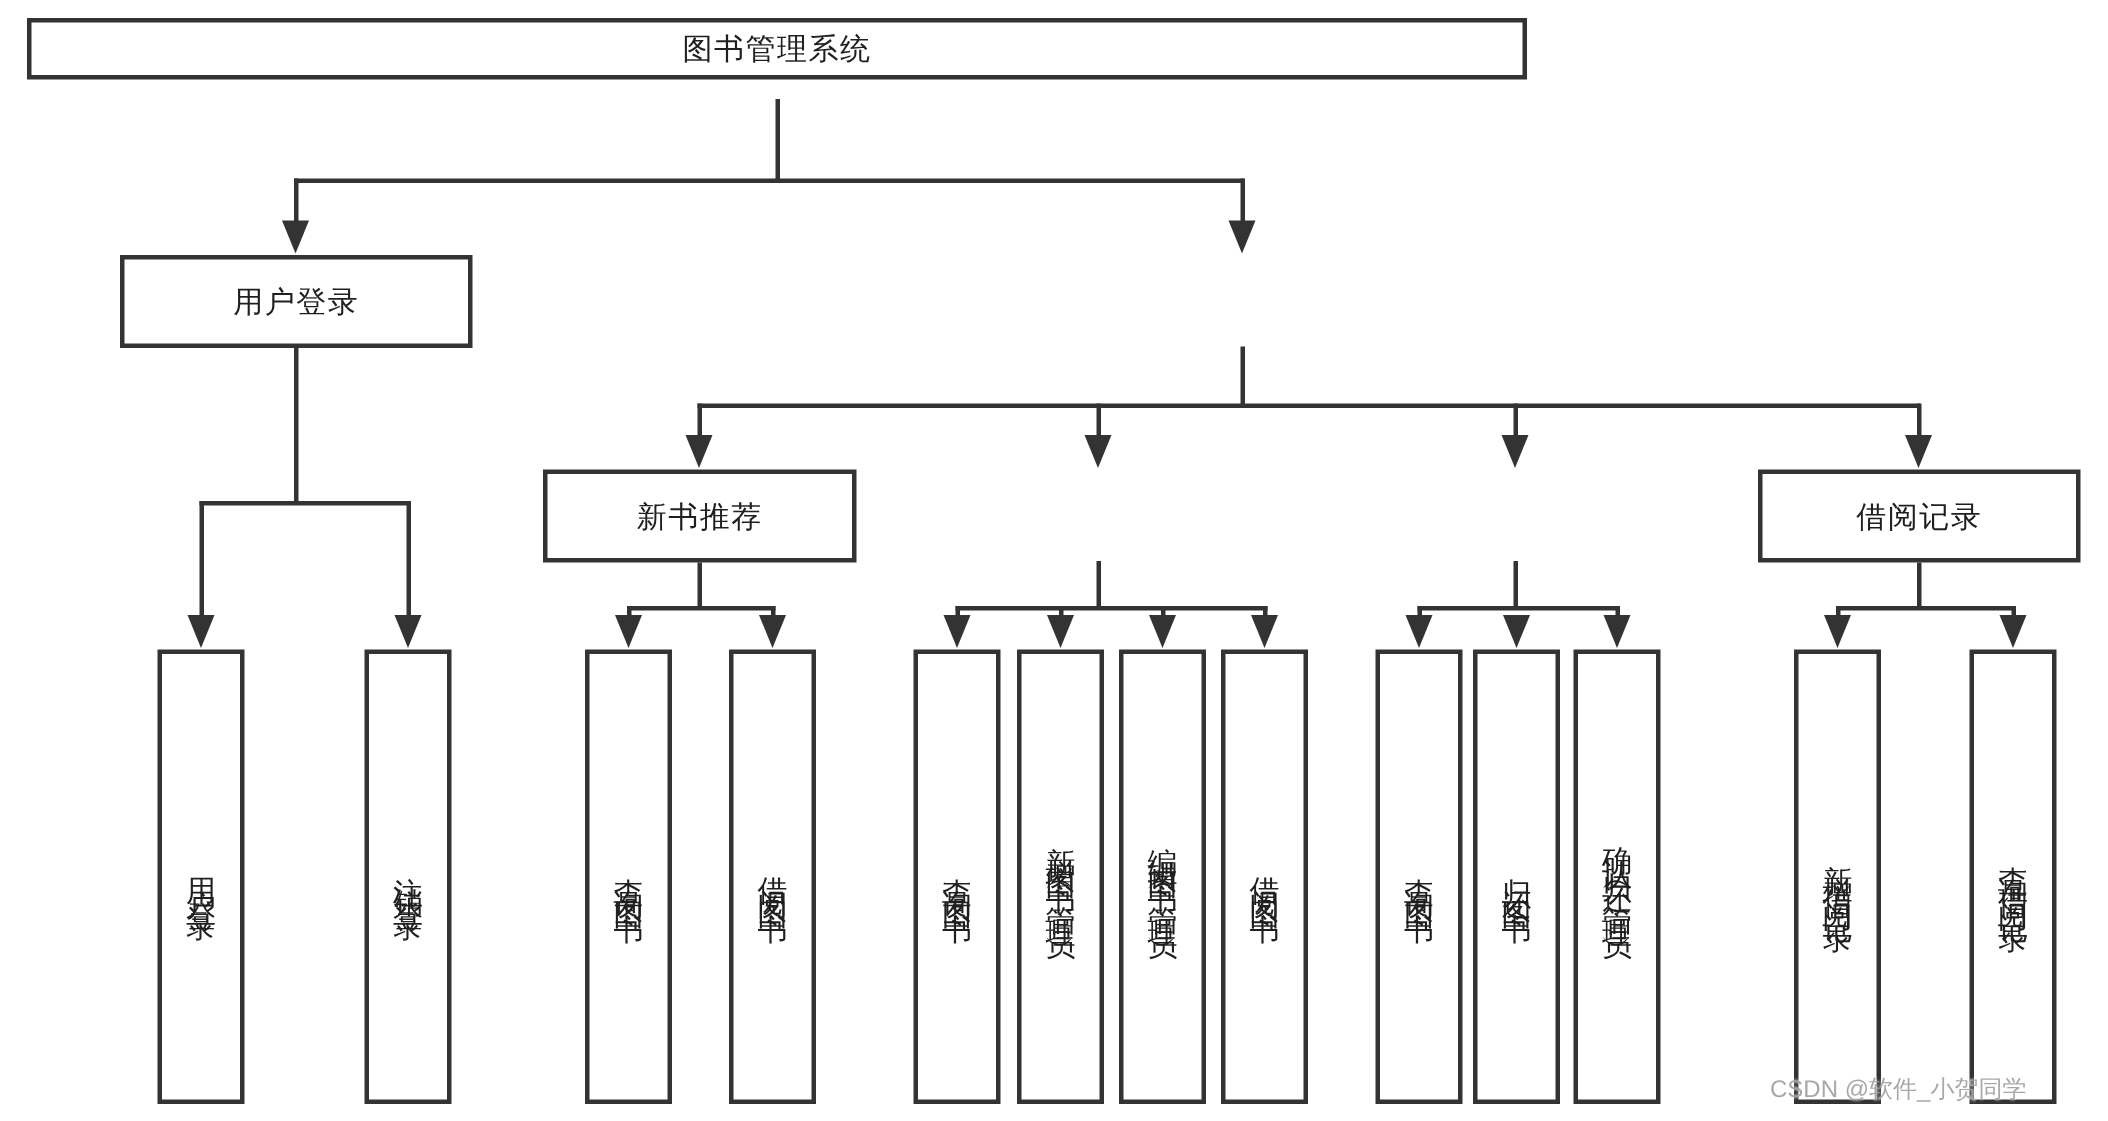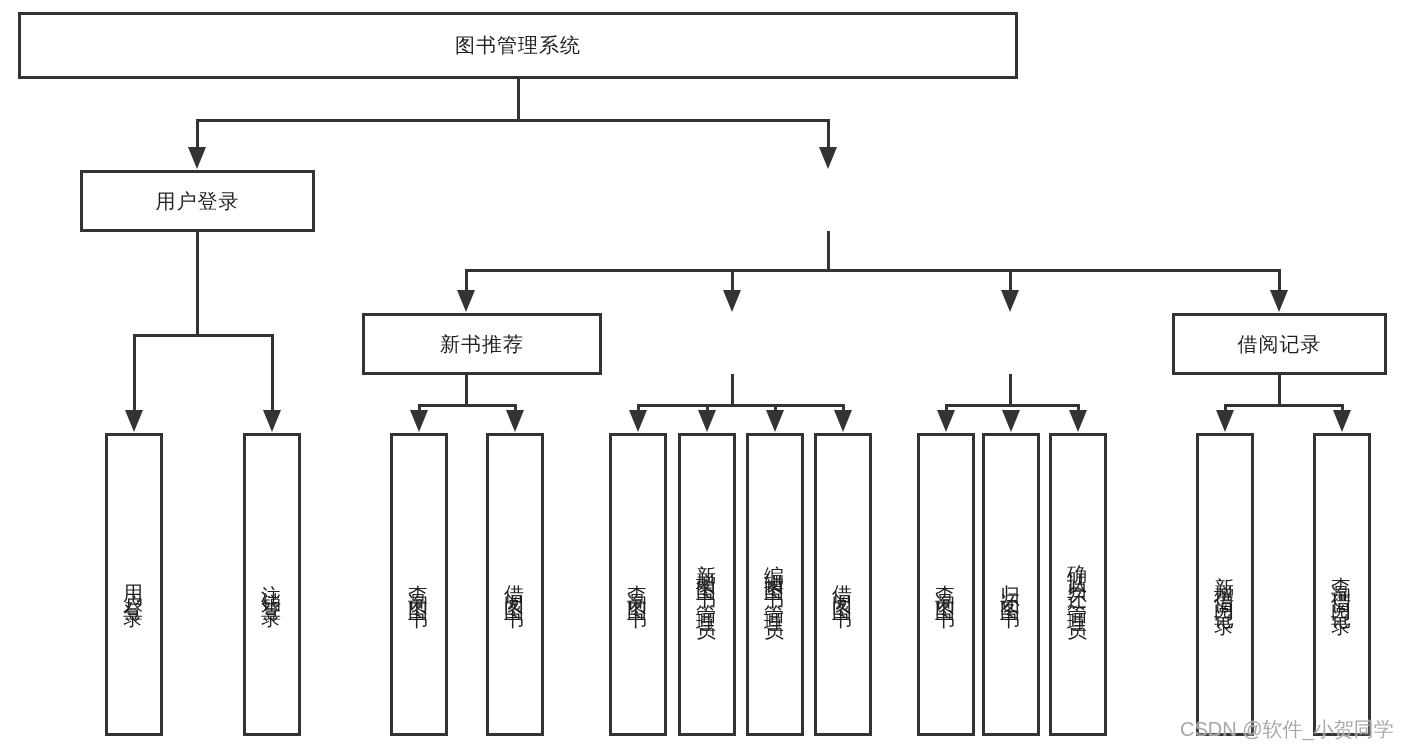--- a/index.html
+++ b/index.html
@@ -49,21 +49,21 @@
     position: absolute;
     width: 0; height: 0;
     border-left: 9px solid transparent;
     border-right: 9px solid transparent;
     border-top: 22px solid #333333;
   }
   .watermark {
     position: absolute;
     left: 1180px;
     top: 716px;
-    font-size: 20px;
+    font-size: 16px;
     color: rgba(158,158,158,0.9);
     white-space: nowrap;
     z-index: 5;
     text-shadow: 0 0 2px #ffffff;
   }
 </style>
 </head>
 <body>
 
 <div class="canvas">
@@ -119,29 +119,29 @@
   <div class="arrow" style="left:1002px; top:410px;"></div>
   <div class="arrow" style="left:1069px; top:410px;"></div>
 
   <div class="vline" style="left:1278px; top:374px; height:32px;"></div>
   <div class="hline" style="left:1224px; top:404px; width:120px;"></div>
   <div class="vline" style="left:1224px; top:404px; height:8px;"></div>
   <div class="vline" style="left:1341px; top:404px; height:8px;"></div>
   <div class="arrow" style="left:1216px; top:410px;"></div>
   <div class="arrow" style="left:1333px; top:410px;"></div>
 
-  <div class="box" style="left:18px; top:12px; width:1000px; height:67px;">
+  <div class="box" style="left:18px; top:12px; width:1000px; height:41px;">
     <span>图书管理系统</span>
   </div>
 
   <div class="box" style="left:80px; top:170px; width:235px; height:62px;">
     <span>用户登录</span>
   </div>
 
-  <div class="box" style="left:362px; top:313px; width:240px; height:62px;">
+  <div class="box" style="left:362px; top:313px; width:209px; height:62px;">
     <span>新书推荐</span>
   </div>
   <div class="box" style="left:1172px; top:313px; width:215px; height:62px;">
     <span>借阅记录</span>
   </div>
 
   <div class="leaf" style="left:105px;">
     <span>用户登录</span>
   </div>
   <div class="leaf" style="left:243px;">

